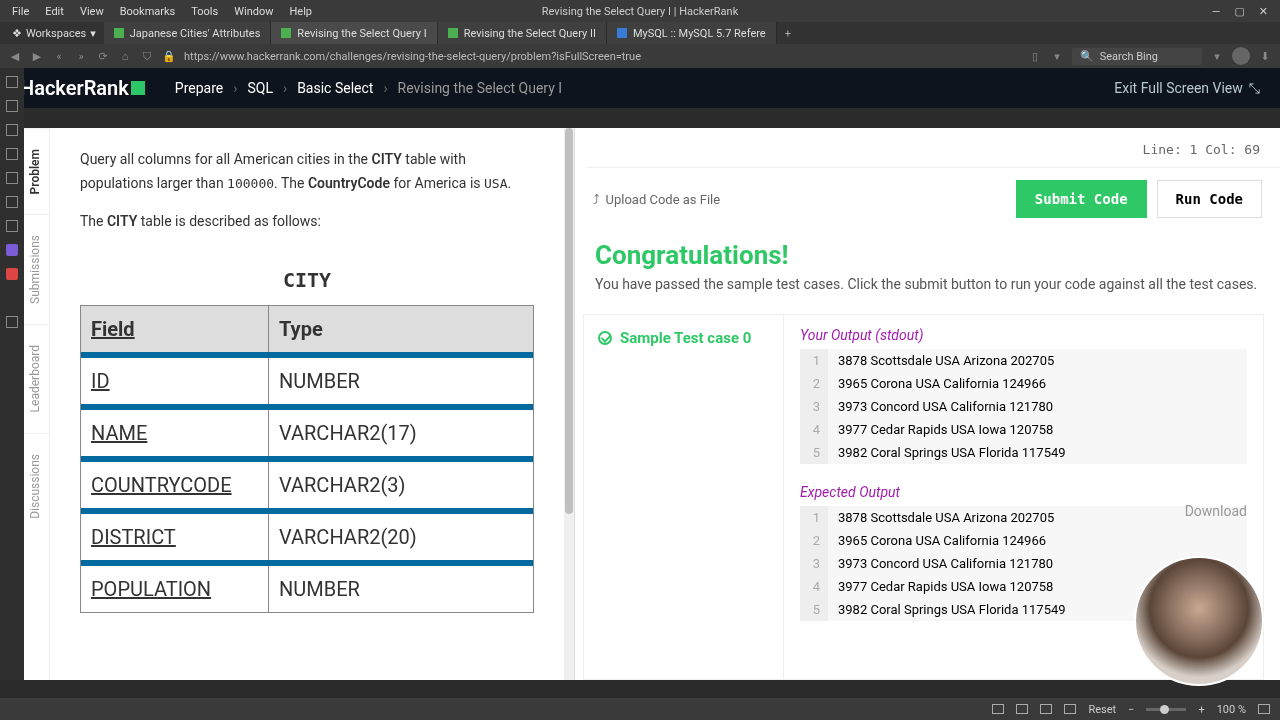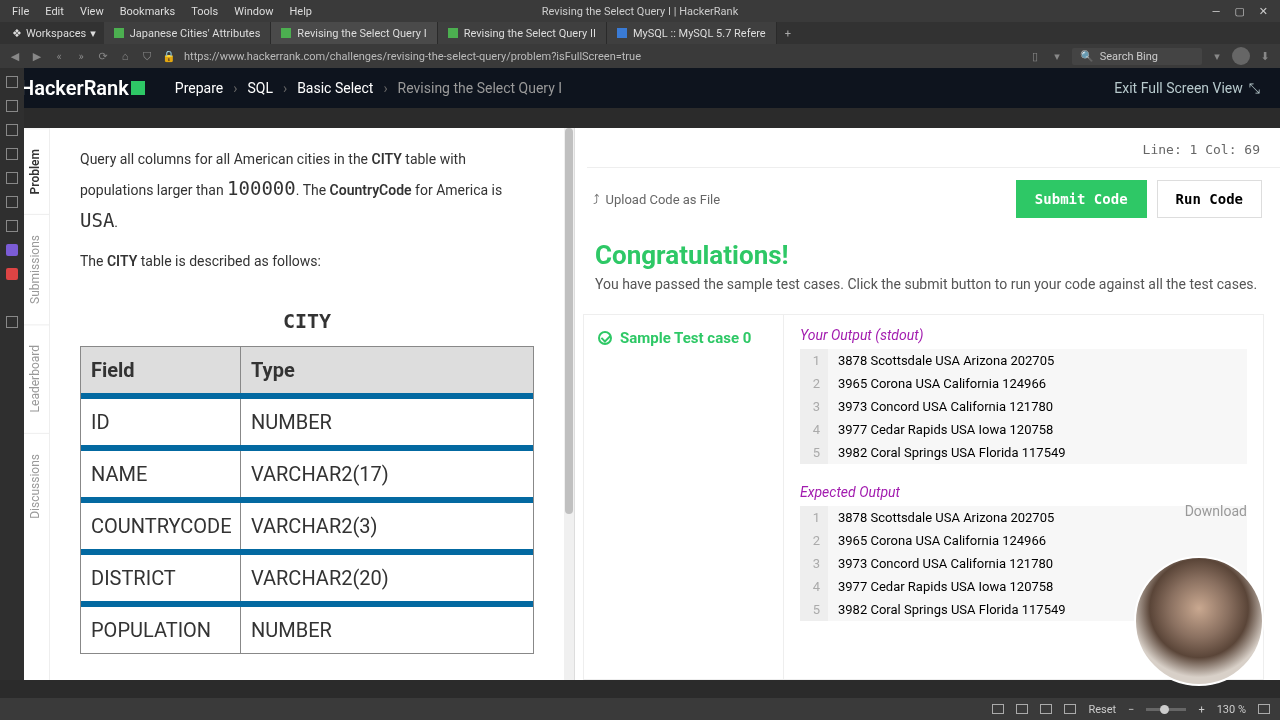--- a/index.html
+++ b/index.html
@@ -45,27 +45,27 @@
 
 .content { position: absolute; left: 24px; top: 128px; right: 0; bottom: 40px; display: flex; background: #fff; }
 
 
 .problem-panel { width: 550px; position: relative; display: flex; }
 .vert-tabs { width: 26px; border-right: 1px solid #eee; display: flex; flex-direction: column; }
 .vert-tab { writing-mode: vertical-rl; transform: rotate(180deg); padding: 20px 4px; font-size: 12px; color: #999; border-bottom: 1px solid #eee; text-align: center; }
 .vert-tab.active { color: #333; font-weight: 600; }
 .problem-body { flex: 1; padding: 20px 30px; font-size: 14px; color: #333; line-height: 1.7; overflow: hidden; }
 .problem-body strong { font-weight: 600; }
-.problem-body code { font-family: monospace; font-size: 19px; }
+.problem-body code { font-family: monospace; font-size: 13px; }
 .city-table { margin-top: 30px; }
 .city-title { text-align: center; font-weight: 700; font-size: 20px; font-family: monospace; margin-bottom: 8px; }
 .city-grid { border: 1px solid #888; font-family: monospace; font-size: 20px; }
 .city-grid .hdr { display: flex; background: #ddd; font-weight: 700; }
 .city-grid .row { display: flex; border-top: 6px solid #0369a1; }
-.city-grid .c1 { width: 160px; padding: 6px 10px; border-right: 1px solid #888; }
+.city-grid .c1 { width: 188px; padding: 6px 10px; border-right: 1px solid #888; text-decoration: underline; }
 .city-grid .c2 { width: 170px; padding: 6px 10px; }
 .scrollbar-v { width: 10px; background: #f0f0f0; position: relative; }
 .scrollbar-v .thumb { position: absolute; left: 1px; right: 1px; top: 0; height: 70%; background: #c0c0c0; border-radius: 4px; }
 
 
 .results-panel { flex: 1; background: #fff; padding: 4px 0 0 0; display: flex; flex-direction: column; position: relative; border-left: 1px solid #ddd; }
 .editor-status { text-align: right; padding: 10px 20px; font-family: monospace; font-size: 13px; color: #666; border-bottom: 1px solid #eee; margin-left: 12px; }
 .action-row { display: flex; align-items: center; padding: 12px 18px; gap: 10px; }
 .upload-link { display: flex; align-items: center; gap: 6px; color: #666; font-size: 13px; }
 .btn { padding: 10px 18px; font-family: monospace; font-weight: 700; font-size: 14px; border: 1px solid #ddd; background: #fff; cursor: pointer; }
@@ -325,15 +325,15 @@
   <div class="sicon"></div>
   <div class="sicon"></div>
   <div class="sicon"></div>
   <div class="sicon"></div>
   <span>Reset</span>
   <span>−</span>
   <div class="zoom-slider">
       <div class="knob"></div>
     </div>
   <span>+</span>
-  <span>130 %</span>
+  <span>100 %</span>
   <div class="sicon"></div>
 </div>
 
 </body></html>

